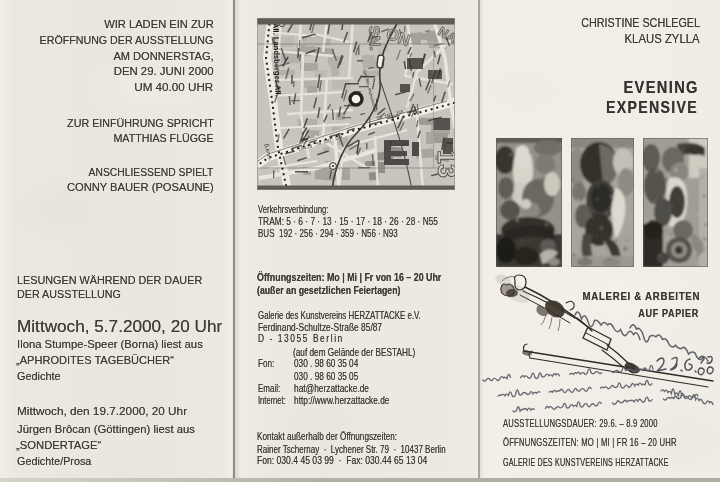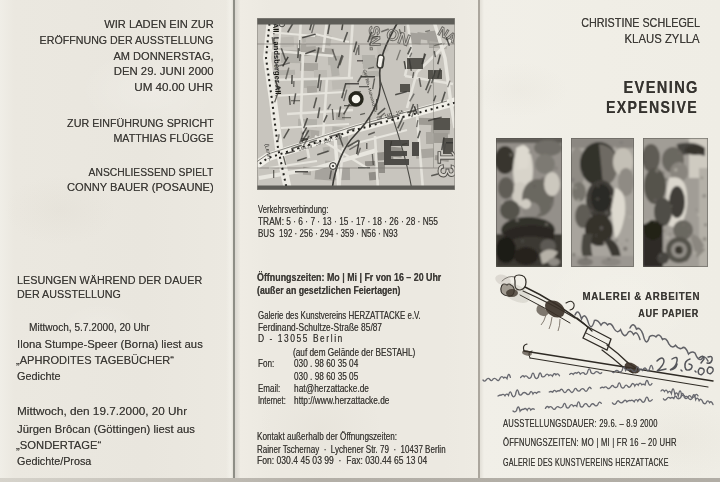--- a/index.html
+++ b/index.html
@@ -44,21 +44,21 @@
 
 <div class="t r" style="right:506.5px;top:121.5px;font-size:11.7px;transform:translateY(-50%) scaleX(0.918);">ZUR EINFÜHRUNG SPRICHT</div>
 <div class="t r" style="right:506.5px;top:136.9px;font-size:11.7px;transform:translateY(-50%) scaleX(0.914);">MATTHIAS FLÜGGE</div>
 
 <div class="t r" style="right:506.5px;top:170.8px;font-size:11.7px;transform:translateY(-50%) scaleX(0.883);">ANSCHLIESSEND SPIELT</div>
 <div class="t r" style="right:506.5px;top:185.8px;font-size:11.7px;transform:translateY(-50%) scaleX(0.955);">CONNY BAUER (POSAUNE)</div>
 
 <div class="t l" style="left:16.9px;top:278.8px;font-size:11.7px;transform:translateY(-50%) scaleX(0.926);">LESUNGEN WÄHREND DER DAUER</div>
 <div class="t l" style="left:16.9px;top:292.8px;font-size:11.7px;transform:translateY(-50%) scaleX(0.92);">DER AUSSTELLUNG</div>
 
-<div class="t l" style="left:29px;top:327.3px;font-size:10px;transform:translateY(-50%) scaleX(1.01);">Mittwoch, 5.7.2000, 20 Uhr</div>
+<div class="t l" style="left:17px;top:327.3px;font-size:17px;transform:translateY(-50%) scaleX(1.01);">Mittwoch, 5.7.2000, 20 Uhr</div>
 <div class="t l" style="left:16.9px;top:342.8px;font-size:11.6px;transform:translateY(-50%) scaleX(0.974);">Ilona Stumpe-Speer (Borna) liest aus</div>
 <div class="t l" style="left:16.3px;top:358.8px;font-size:11.6px;transform:translateY(-50%) scaleX(0.953);">„APHRODITES TAGEBÜCHER“</div>
 <div class="t l" style="left:16.9px;top:374.9px;font-size:11.6px;transform:translateY(-50%) scaleX(0.94);">Gedichte</div>
 
 <div class="t l" style="left:16.9px;top:410.2px;font-size:11.6px;transform:translateY(-50%) scaleX(1.015);">Mittwoch, den 19.7.2000, 20 Uhr</div>
 <div class="t l" style="left:16.9px;top:427.7px;font-size:11.6px;transform:translateY(-50%) scaleX(0.976);">Jürgen Brôcan (Göttingen) liest aus</div>
 <div class="t l" style="left:16.3px;top:443.7px;font-size:11.6px;transform:translateY(-50%) scaleX(0.971);">„SONDERTAGE“</div>
 <div class="t l" style="left:16.9px;top:459.8px;font-size:11.6px;transform:translateY(-50%) scaleX(0.93);">Gedichte/Prosa</div>
 
 <div class="t l" style="left:257.7px;top:209px;font-size:10.5px;transform:translateY(-50%) scaleX(0.73);">Verkehrsverbindung:</div>

